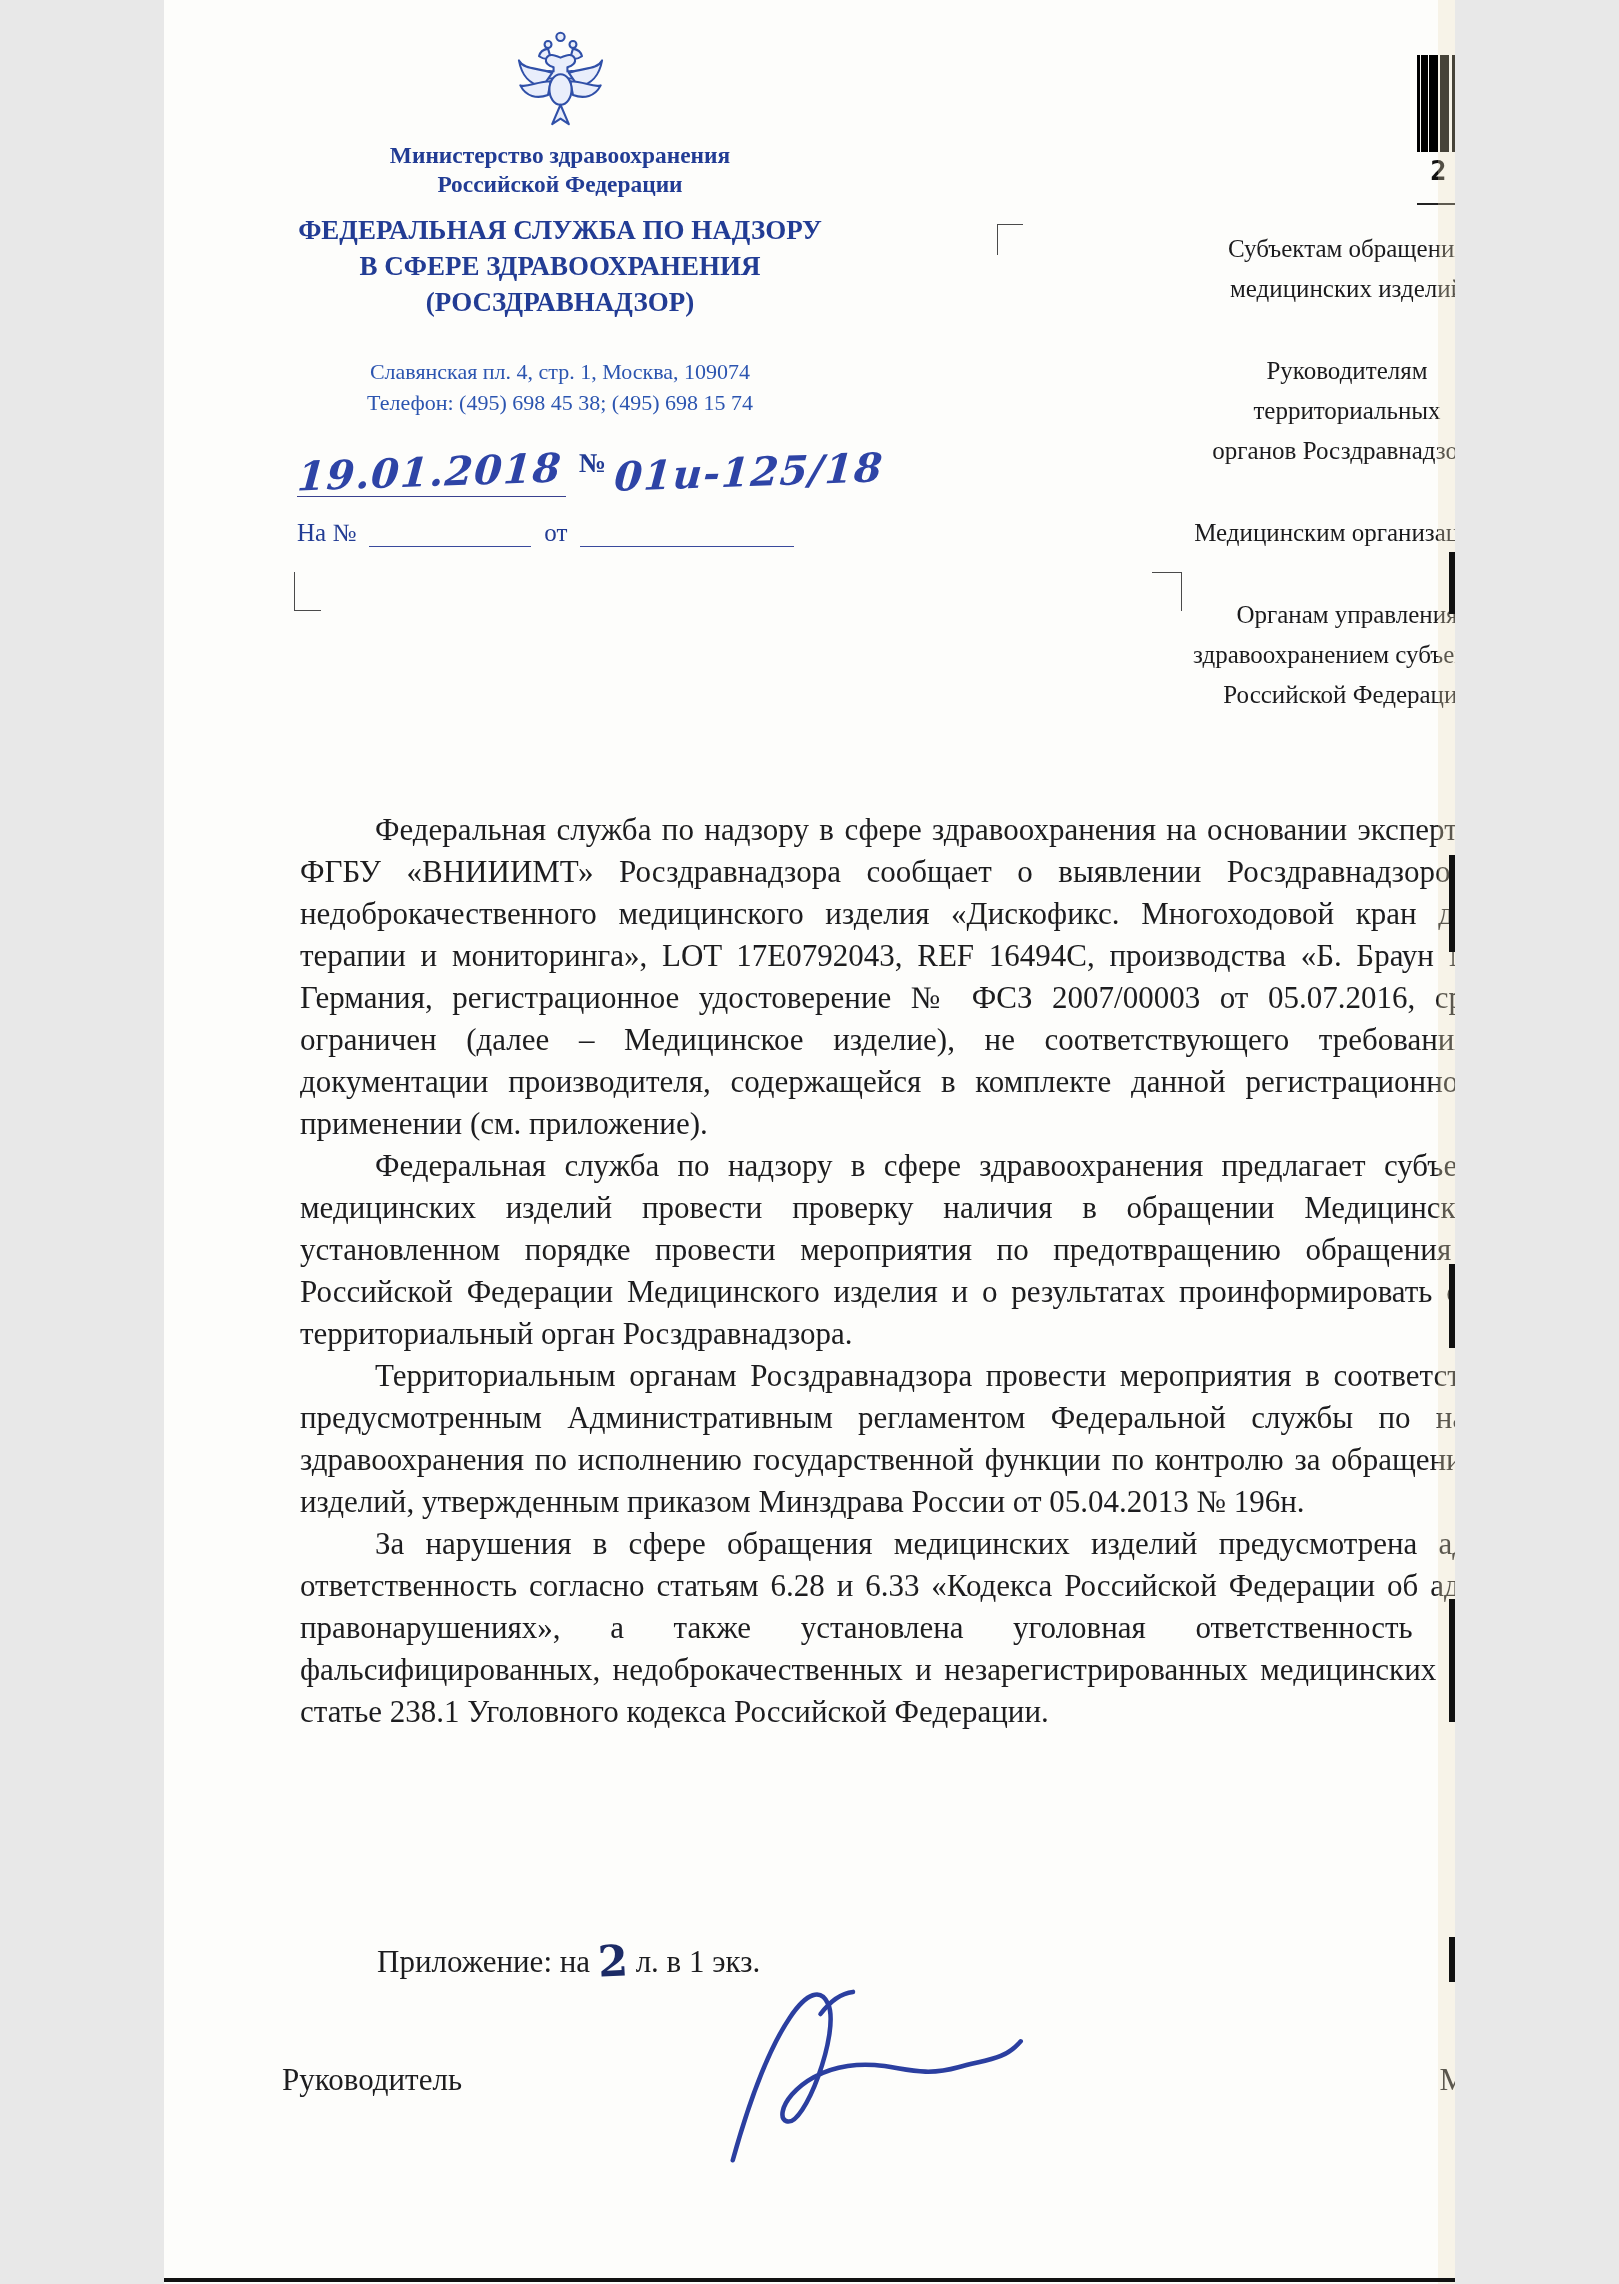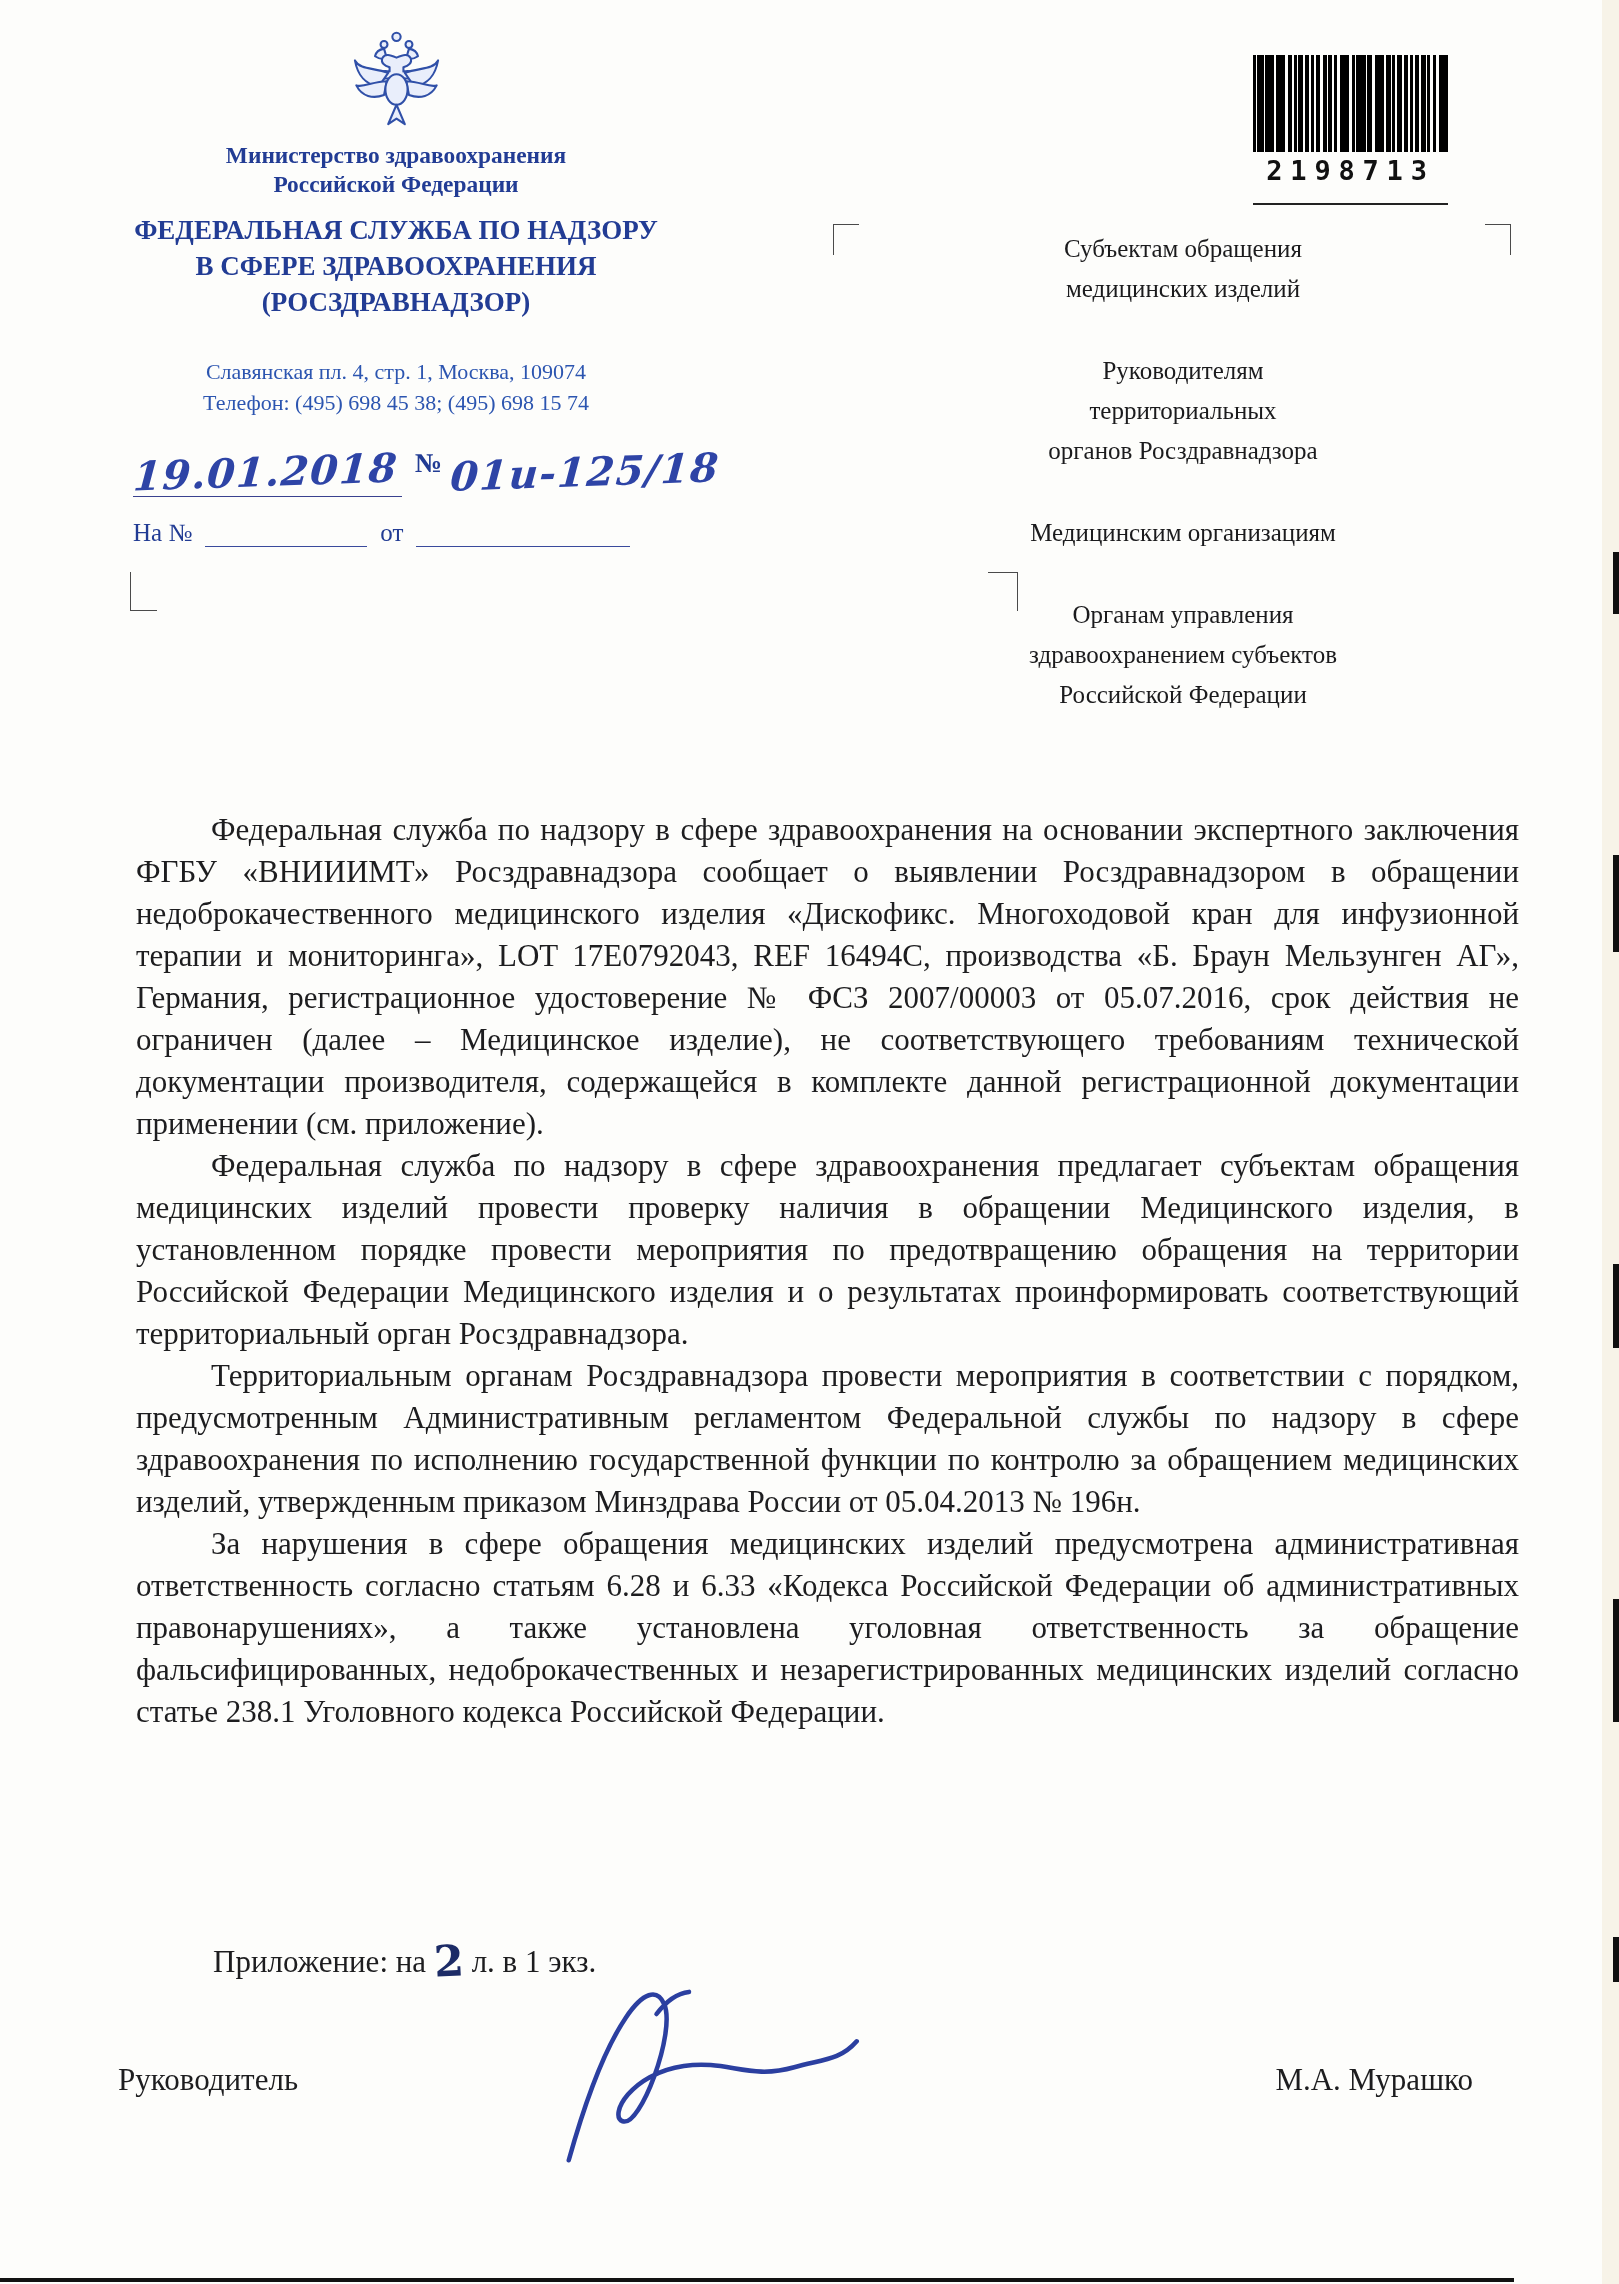--- a/index.html
+++ b/index.html
@@ -1,17 +1,17 @@
 <!DOCTYPE html>
 <html style="font-size:10.4px"><head>
 <meta charset="utf-8">
 <style>
   html,body{margin:0;padding:0;background:#e8e8e8;}
   .sheet{
-    position:relative;width:1619px;height:2284px;margin:0 auto;
+    position:relative;width:1291px;height:2284px;margin:0 auto;
     background:#fdfdfb;overflow:hidden;
     font-family:"Liberation Serif",serif;color:#1d1d1f;
   }
   .prewrap{white-space:pre-line;}
 
   
   .header-left{position:absolute;left:58px;top:27px;width:676px;text-align:center;}
   .emblem{display:block;margin:0 auto 6.5px auto;}
   .ministry{font-weight:bold;color:#223c94;font-size:23.4px;line-height:29px;}
   .service{font-weight:bold;color:#223c94;font-size:27px;line-height:36px;margin-top:13px;}

